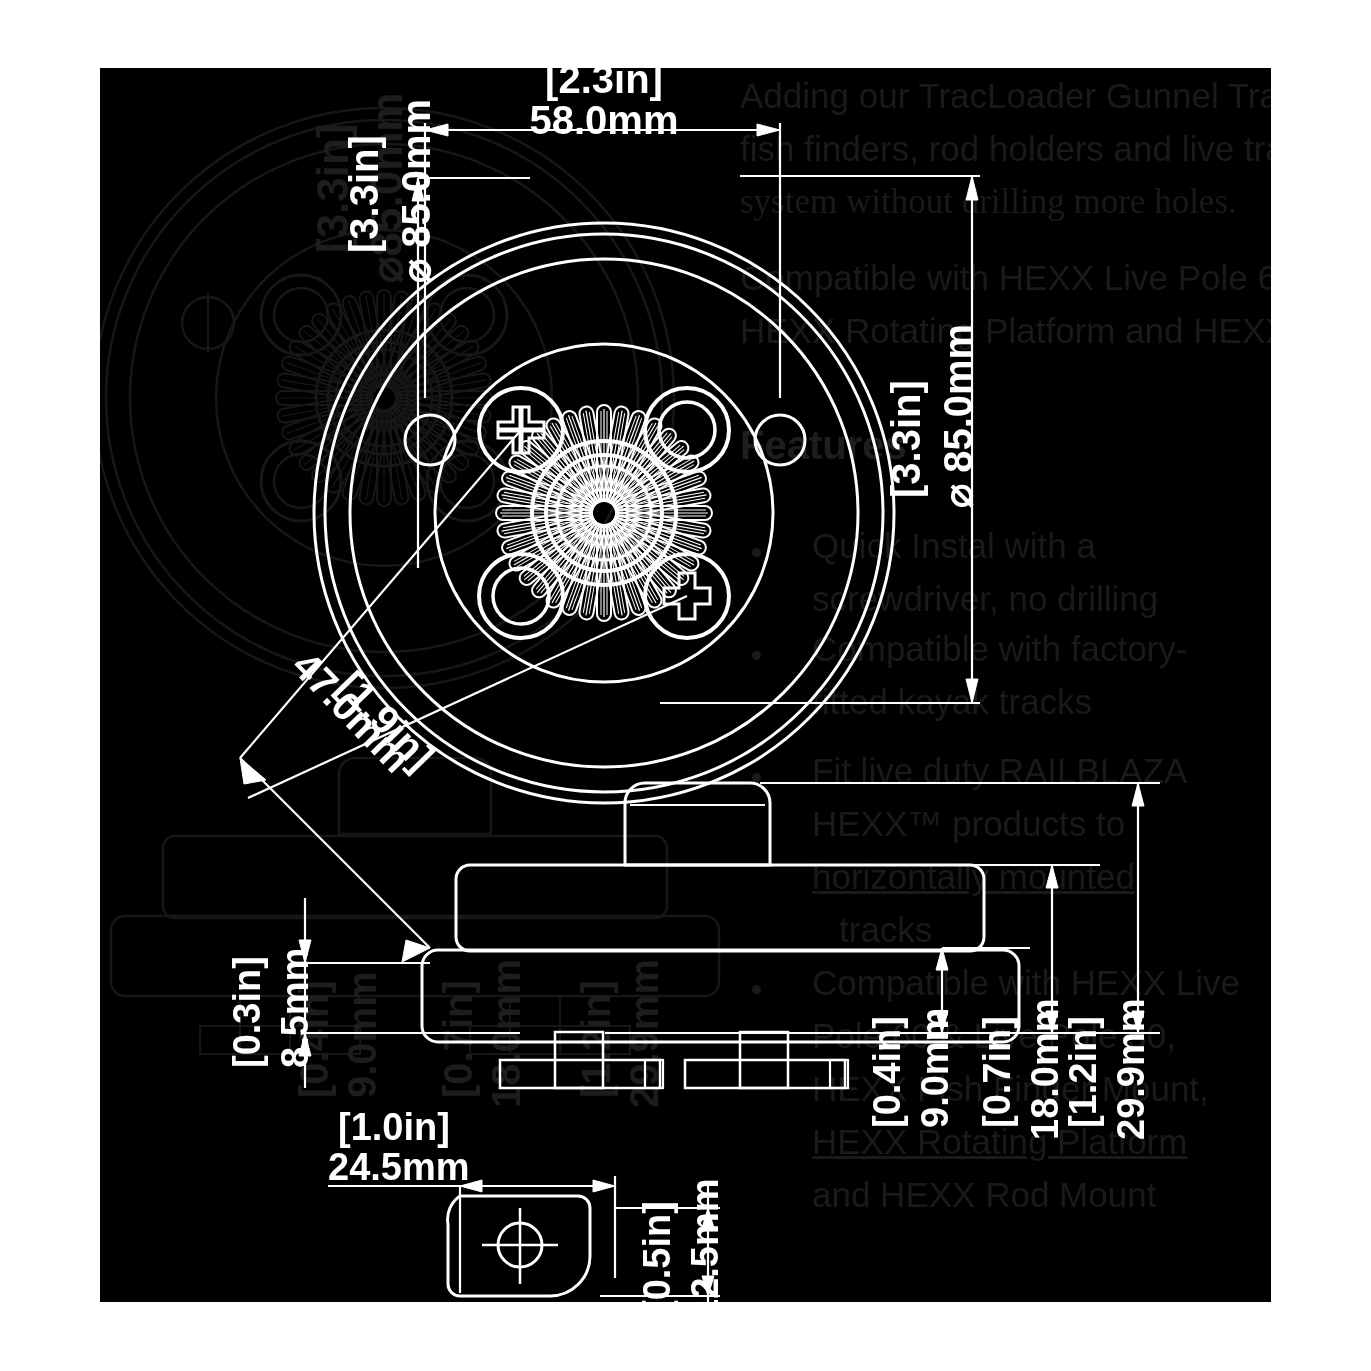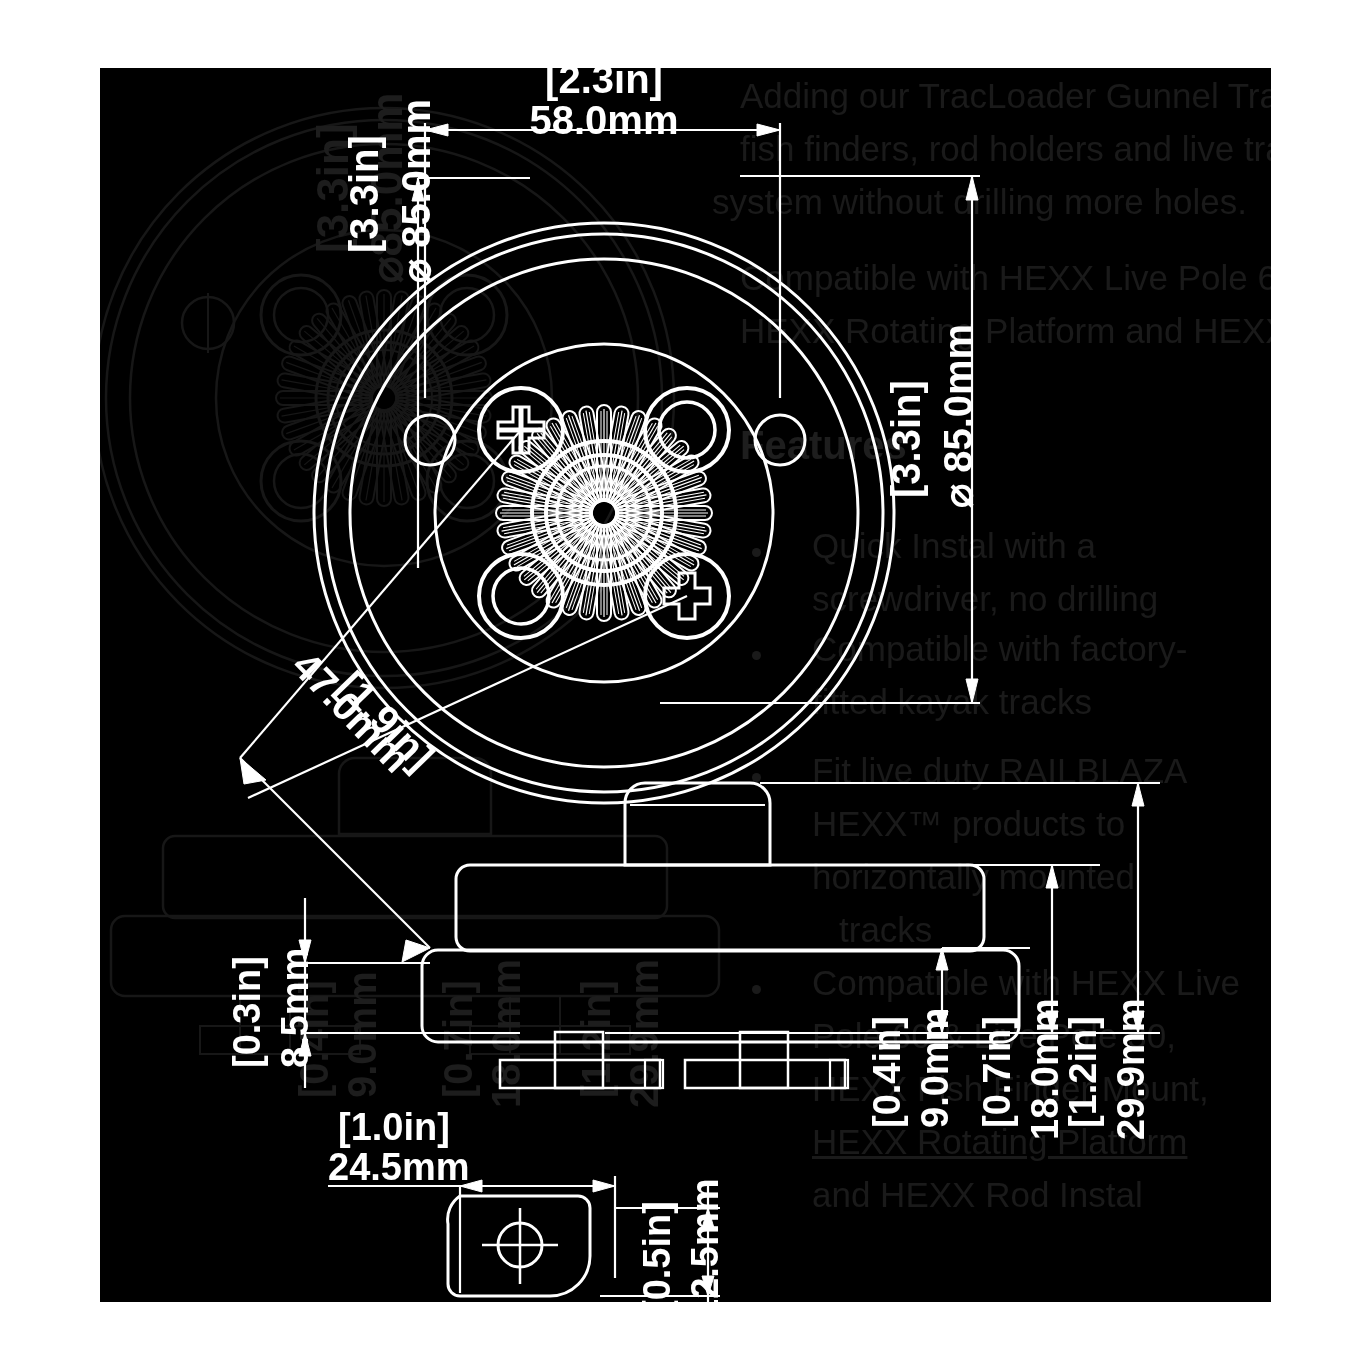--- a/index.html
+++ b/index.html
@@ -68,47 +68,47 @@
 </style>
 </head>
 <body>
 
 <div id="stage">
   <div id="canvas">
 
     <div class="bg-text-layer">
       <div class="bg-line" style="left:640px; top:10px;">Adding our TracLoader Gunnel Trac</div>
       <div class="bg-line" style="left:640px; top:63px;">fish finders, rod holders and live tra</div>
-      <div class="bg-line" style="left:612px; top:116px;">system without drilling more holes.</div>
+      <div class="bg-line" style="left:640px; top:116px;font-family:Liberation Serif, serif;">system without drilling more holes.</div>
 
       <div class="bg-line" style="left:640px; top:192px;">Compatible with HEXX Live Pole 60</div>
       <div class="bg-line" style="left:640px; top:245px;">HEXX Rotating Platform and HEXX </div>
 
       <div class="bg-head" style="left:640px; top:355px;">Features</div>
 
       <span class="bg-bullet-dot" style="left:652px; top:480px;"></span>
       <div class="bg-line" style="left:712px; top:460px;">Quick Instal with a</div>
       <div class="bg-line" style="left:712px; top:513px;">screwdriver, no drilling</div>
 
       <span class="bg-bullet-dot" style="left:652px; top:583px;"></span>
       <div class="bg-line" style="left:712px; top:563px;">Compatible with factory-</div>
       <div class="bg-line" style="left:712px; top:616px;">fitted kayak tracks</div>
 
       <span class="bg-bullet-dot" style="left:652px; top:705px;"></span>
       <div class="bg-line" style="left:712px; top:685px;">Fit live duty RAILBLAZA</div>
       <div class="bg-line" style="left:712px; top:738px;">HEXX™ products to</div>
-      <div class="bg-line" style="left:712px; top:791px;">horizontally mounted</div>
+      <div class="bg-line" style="left:712px; top:791px;text-decoration:underline;">horizontally mounted</div>
       <div class="bg-line" style="left:712px; top:844px;margin-left:27px;">tracks</div>
 
       <span class="bg-bullet-dot" style="left:652px; top:917px;"></span>
       <div class="bg-line" style="left:712px; top:897px;">Compatible with HEXX Live</div>
       <div class="bg-line" style="left:712px; top:950px;">Pole 60 &amp; Live Pole 30,</div>
       <div class="bg-line" style="left:712px; top:1003px;">HEXX Fish Finder Mount,</div>
       <div class="bg-line" style="left:712px; top:1056px;text-decoration:underline;">HEXX Rotating Platform</div>
-      <div class="bg-line" style="left:712px; top:1109px;">and HEXX Rod Instal</div>
+      <div class="bg-line" style="left:712px; top:1109px;">and HEXX Rod Mount</div>
     </div>
 
     <svg id="svg-root" viewBox="0 0 1171 1234" xmlns="http://www.w3.org/2000/svg">
       <defs>
 
         <g id="spline-unit">
           <rect x="-7" y="-108" width="14" height="96" rx="7" ry="7" fill="none" stroke="#ffffff" stroke-width="2"></rect>
           <line x1="0" y1="-104" x2="0" y2="-16" stroke="#ffffff" stroke-width="1.2"></line>
           <line x1="-3" y1="-102" x2="-3" y2="-18" stroke="#ffffff" stroke-width="1"></line>
           <line x1="3" y1="-102" x2="3" y2="-18" stroke="#ffffff" stroke-width="1"></line>

